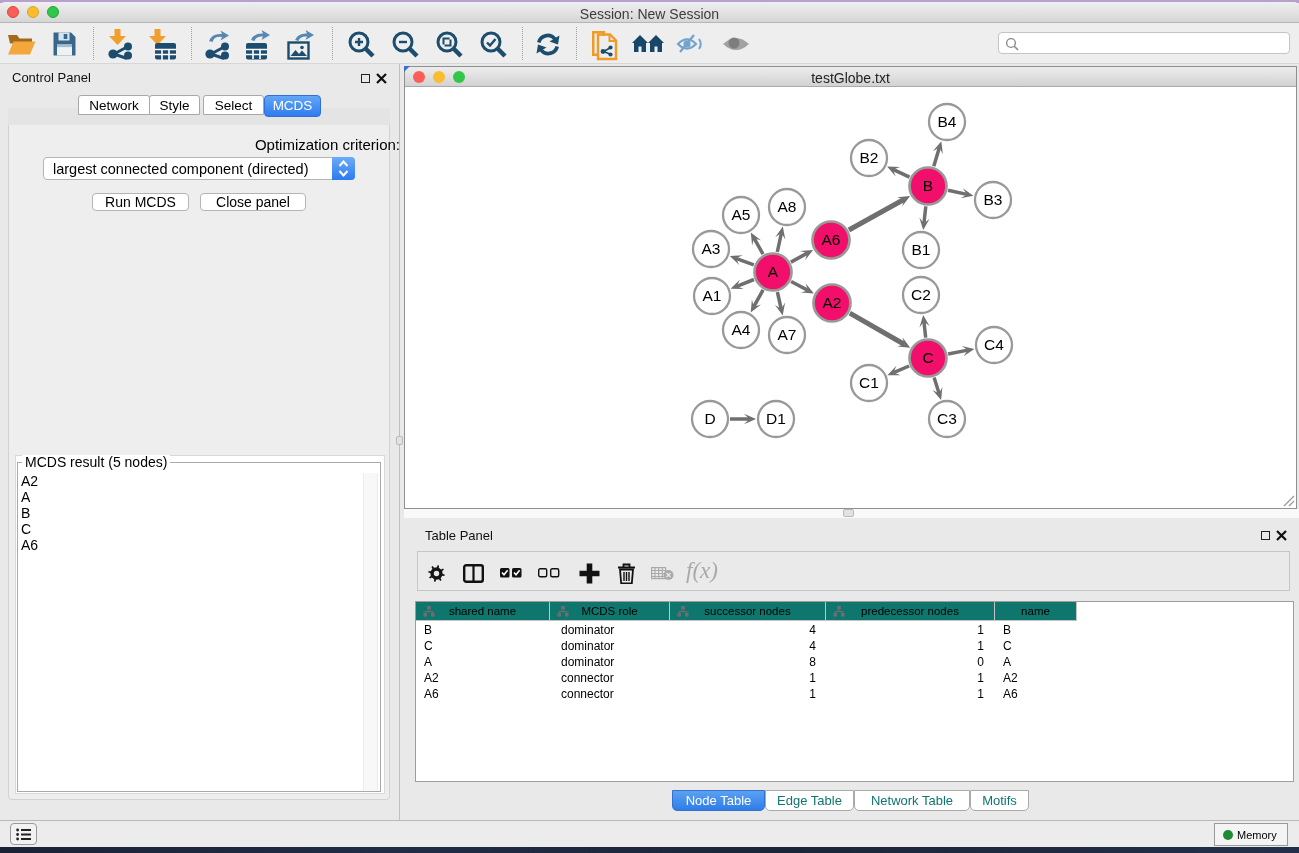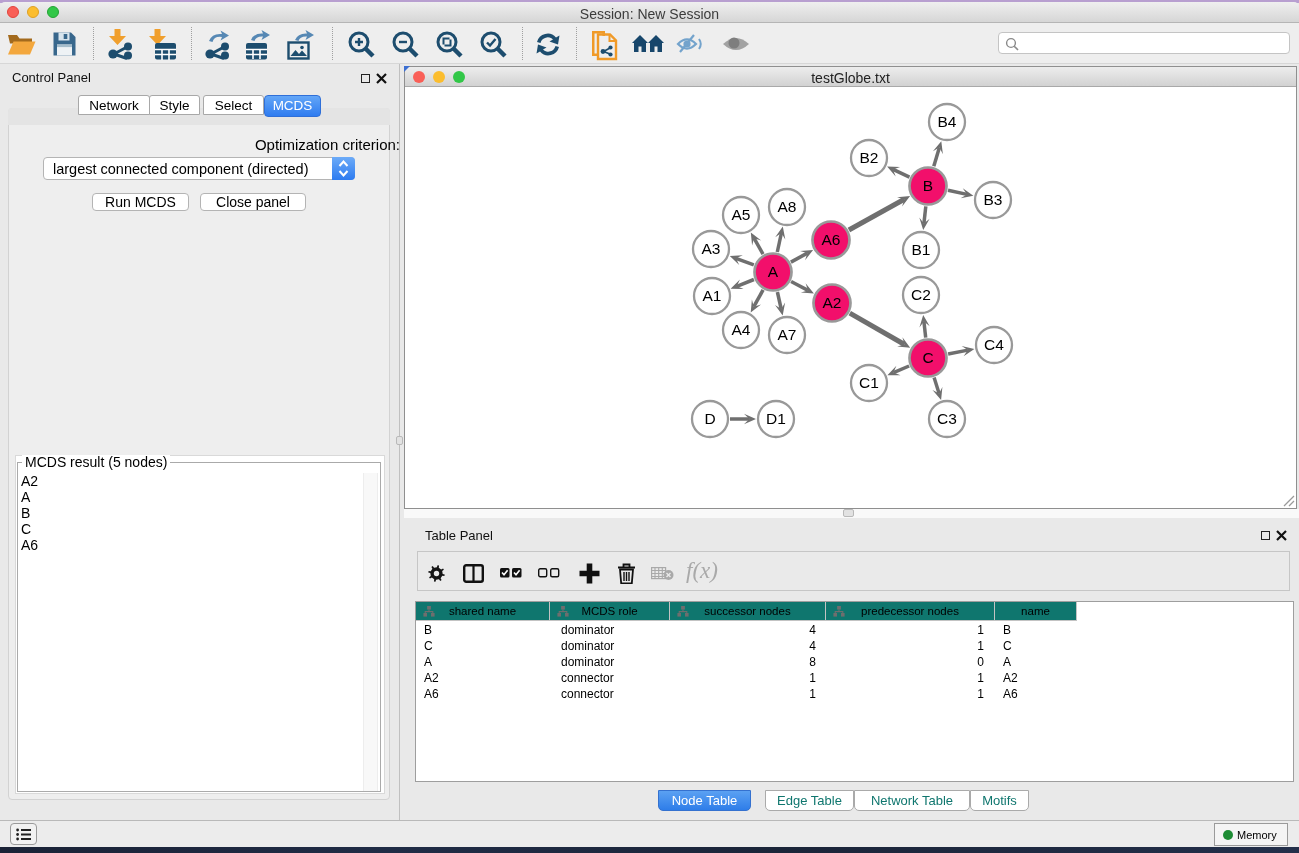--- a/index.html
+++ b/index.html
@@ -428,21 +428,21 @@
 <div class="trow" style="left:145px; top:68px; width:100px;">connector</div>
 <div class="trow" style="left:254px; top:68px; width:146px; text-align:right;">1</div>
 <div class="trow" style="left:410px; top:68px; width:158px; text-align:right;">1</div>
 <div class="trow" style="left:587px; top:68px; width:70px;">A2</div>
 <div class="trow" style="left:8px; top:84px; width:120px;">A6</div>
 <div class="trow" style="left:145px; top:84px; width:100px;">connector</div>
 <div class="trow" style="left:254px; top:84px; width:146px; text-align:right;">1</div>
 <div class="trow" style="left:410px; top:84px; width:158px; text-align:right;">1</div>
 <div class="trow" style="left:587px; top:84px; width:70px;">A6</div>
 </div>
-<div class="btab sel" style="top:268px; left:254px; width:93px; border-radius:0 0 5px 5px;">Node Table</div>
+<div class="btab sel" style="top:268px; left:268px; width:93px; border-radius:0 0 5px 5px;">Node Table</div>
 <div class="btab" style="top:268px; left:361px; width:89px; border-radius:0 0 5px 5px;">Edge Table</div>
 <div class="btab" style="top:268px; left:450px; width:116px; border-radius:0 0 5px 5px;">Network Table</div>
 <div class="btab" style="top:268px; left:566px; width:59px; border-radius:0 0 5px 5px;">Motifs</div>
 </div>
 </div>
 <div id="statusbar">
     <div id="listbtn">
   <svg style="position:absolute; left:5px; top:4px;" width="16" height="13" viewBox="0 0 16 13">
     <circle cx="1.6" cy="2" r="1.4" fill="#222"></circle>
     <circle cx="1.6" cy="6.5" r="1.4" fill="#222"></circle>

